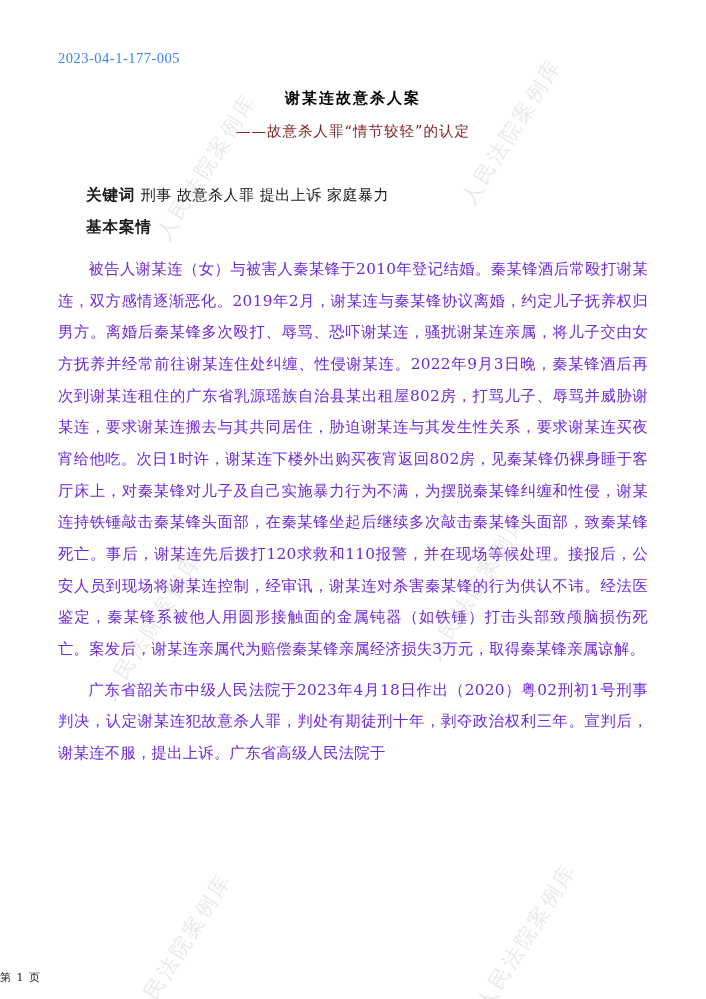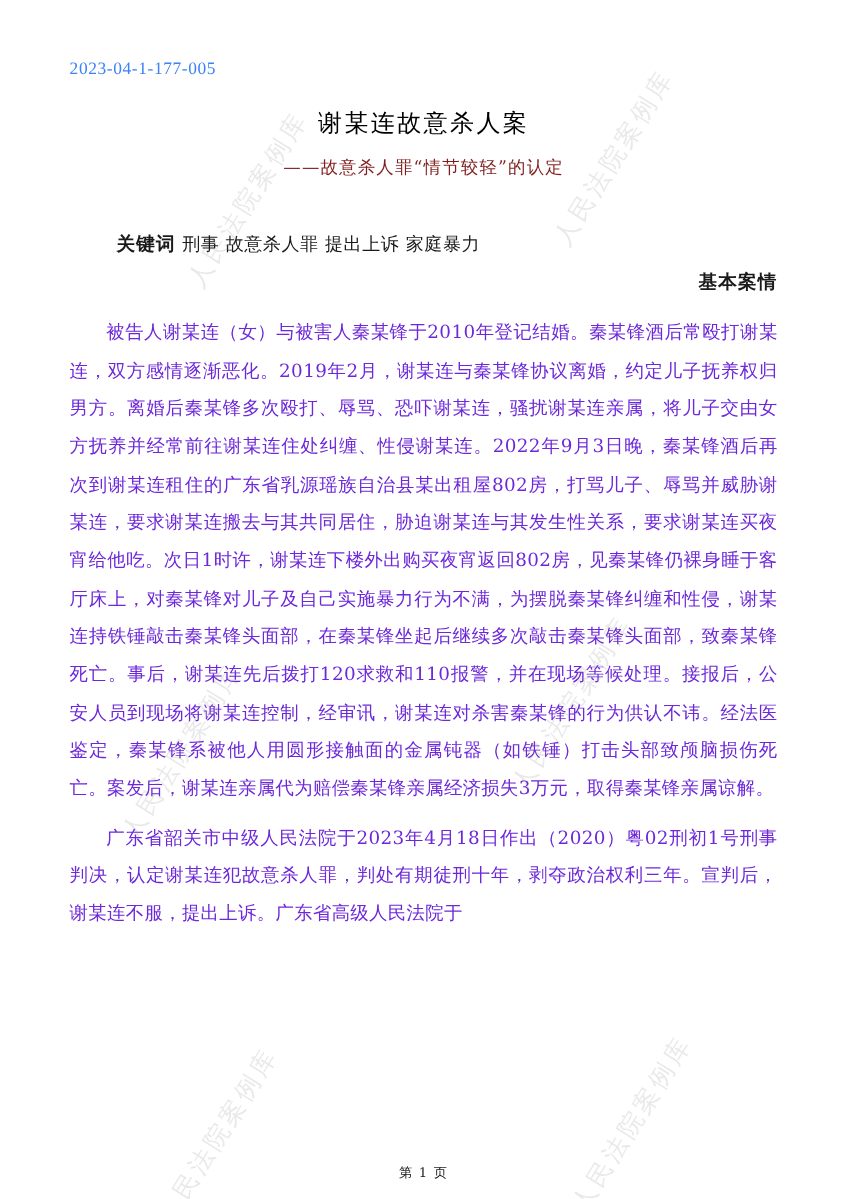--- a/index.html
+++ b/index.html
@@ -24,22 +24,22 @@
   }
   .doc-id {
     font-family: "Liberation Serif", "DejaVu Serif", serif;
     font-size: 14.5px;
     letter-spacing: 0.5px;
     color: #3b82f6;
     margin: 6px 0 0 0;
   }
   .doc-title {
     text-align: center;
-    font-size: 20px;
-    font-weight: normal;
+    font-size: 15px;
+    font-weight: bold;
     letter-spacing: 2px;
     margin: 22px 0 0 0;
     color: #000;
   }
   .doc-subtitle {
     text-align: center;
     font-size: 14.5px;
     letter-spacing: 1px;
     margin: 14px 0 0 0;
     color: #7f1d1d;
@@ -47,49 +47,46 @@
   .keywords-row {
     margin: 44px 0 0 0;
     font-size: 15px;
     text-indent: 28px;
     letter-spacing: 0.5px;
   }
   .kw-label {
     font-weight: bold;
     font-size: 15.5px;
     letter-spacing: 1px;
-    margin-left: 11px;
   }
   .kw-values {
     font-size: 15px;
     letter-spacing: 0.5px;
   }
   .section-heading {
     margin: 11px 0 16px 0;
     font-size: 15.5px;
     font-weight: bold;
     text-indent: 28px;
     letter-spacing: 1px;
-    text-align: right;
   }
   .body-para {
     margin: 9px 0 0 0;
     font-size: 15.3px;
     line-height: 2.07;
     text-align: justify;
     text-indent: 2em;
     letter-spacing: 0.3px;
     color: #6d28d9;
   }
   .page-footer {
     position: absolute;
     left: 0;
     right: 0;
     bottom: 14px;
-    text-align: center;
     font-size: 11px;
     letter-spacing: 1px;
     color: #222;
   }
   
   .wm {
     position: absolute;
     font-family: "DejaVu Serif", "Liberation Serif", serif;
     color: rgba(120, 120, 125, 0.16);
     font-size: 21px;

